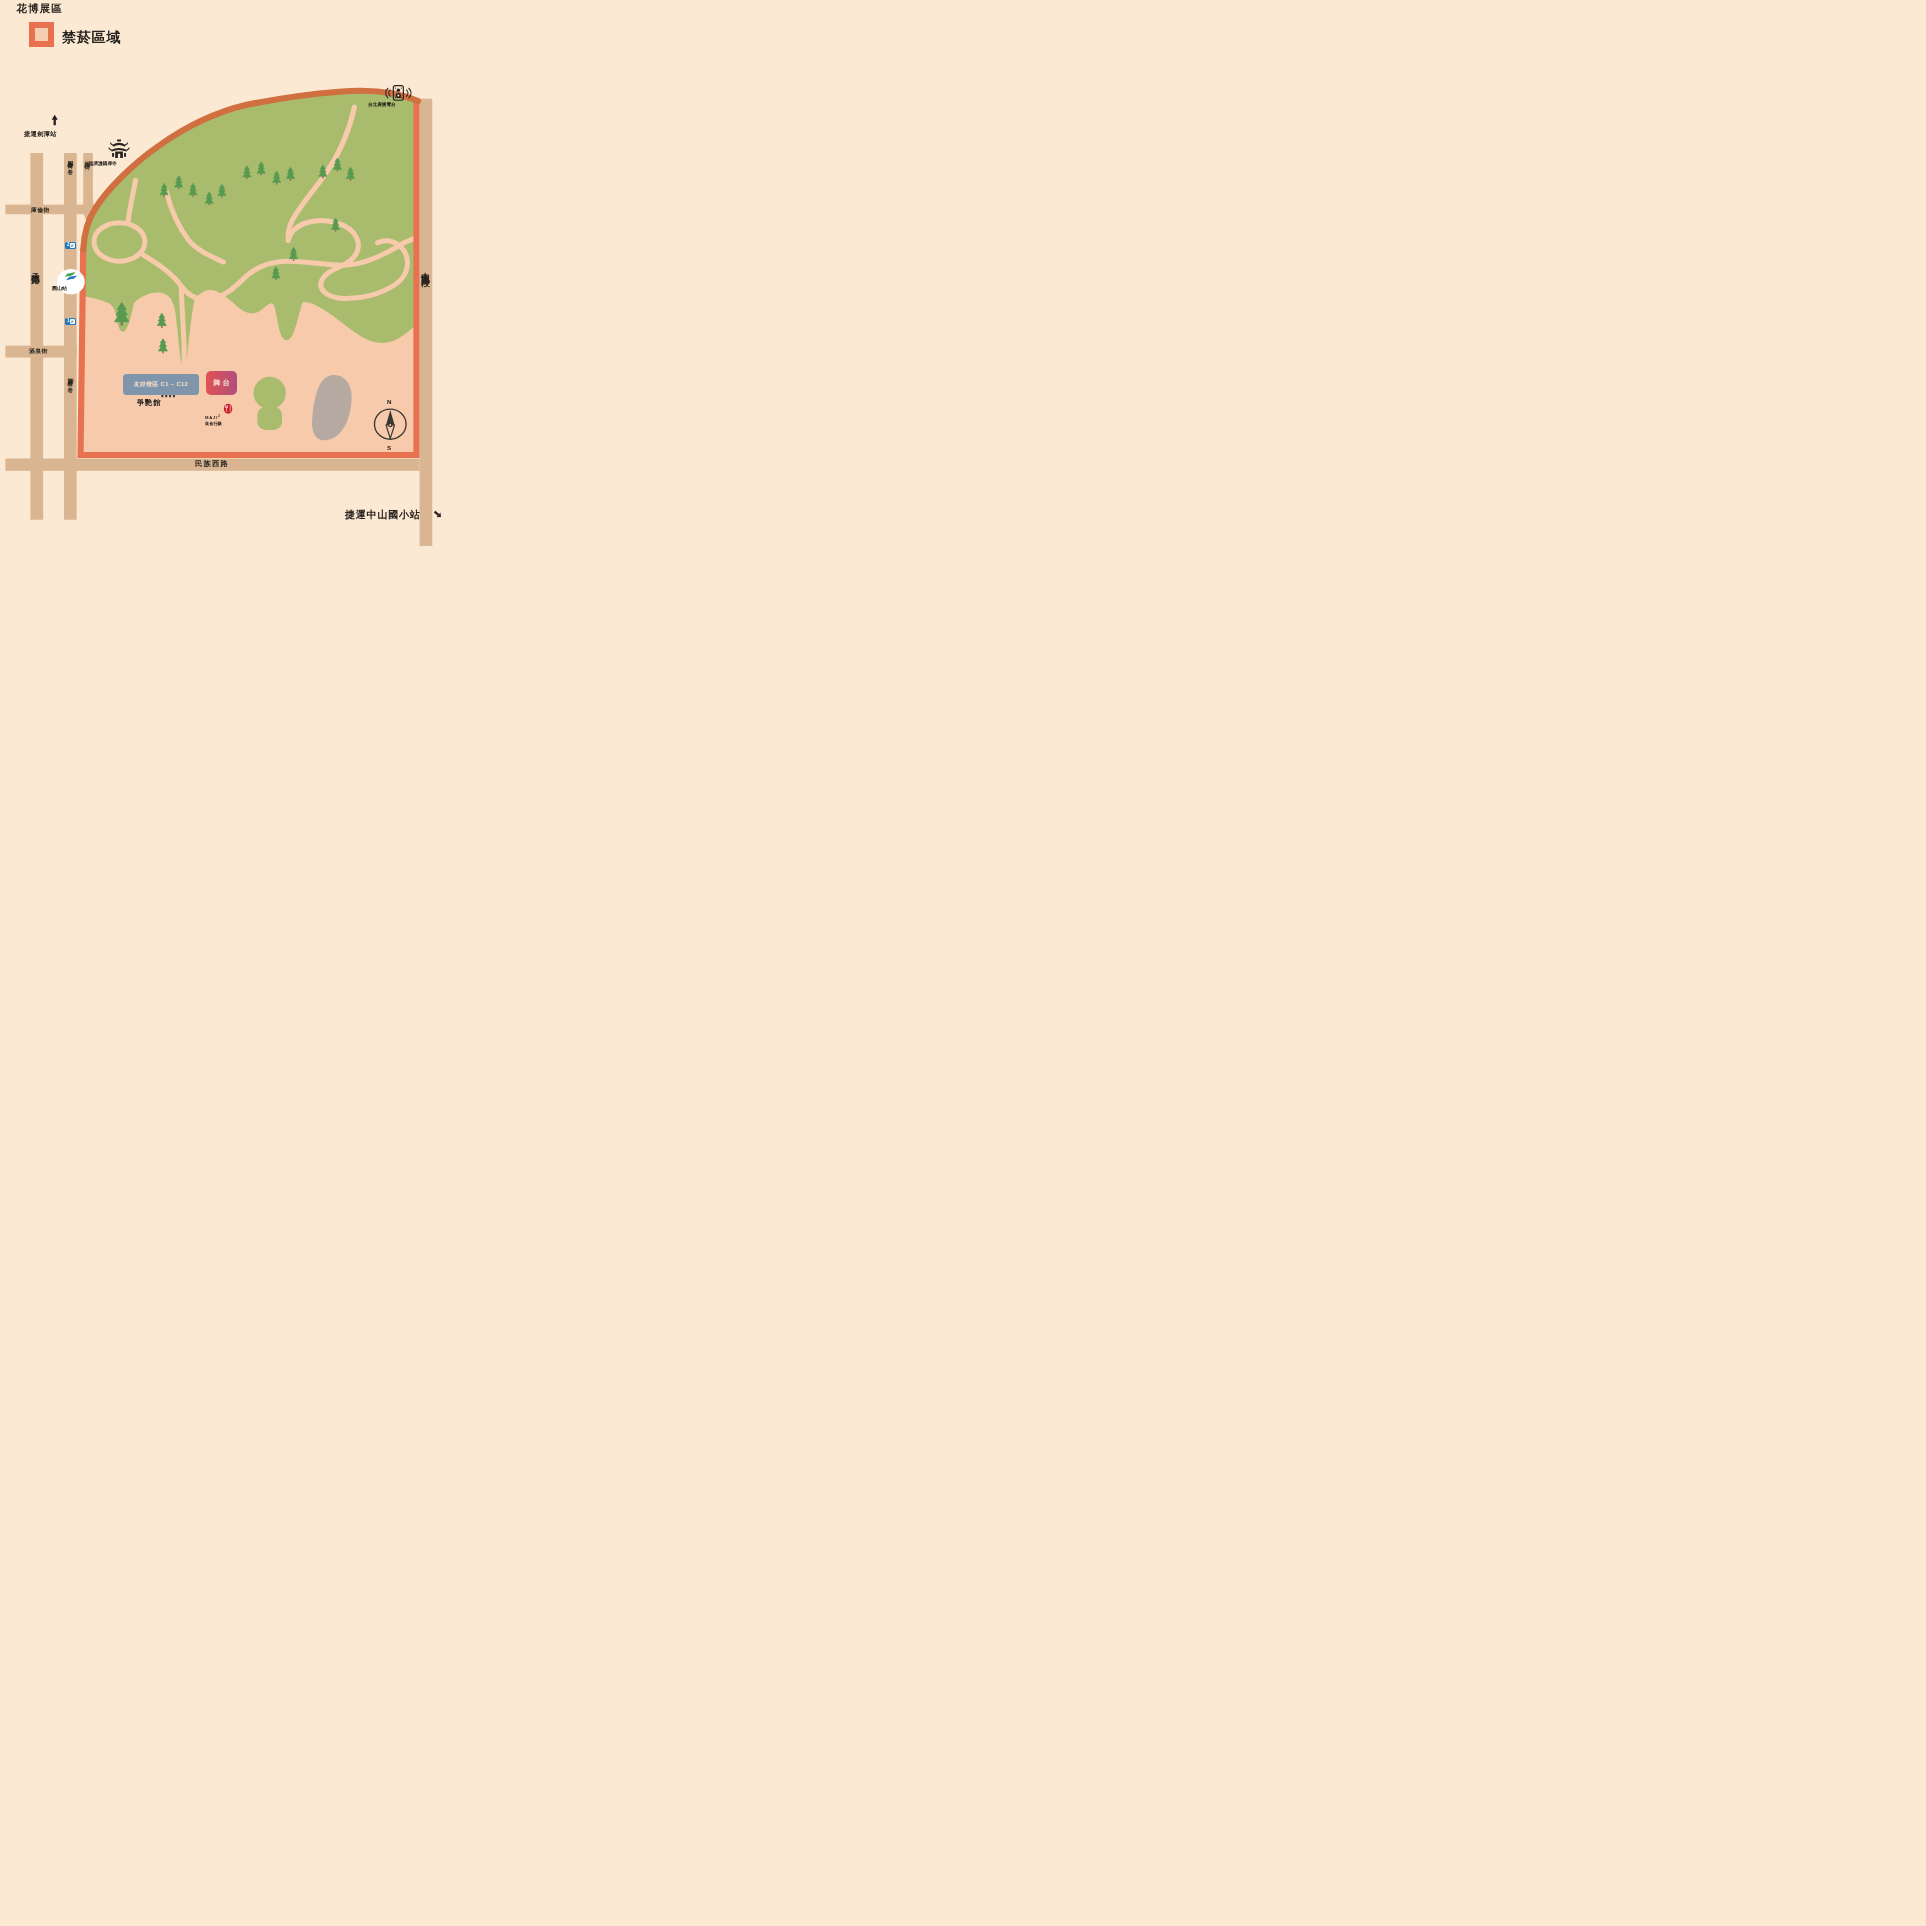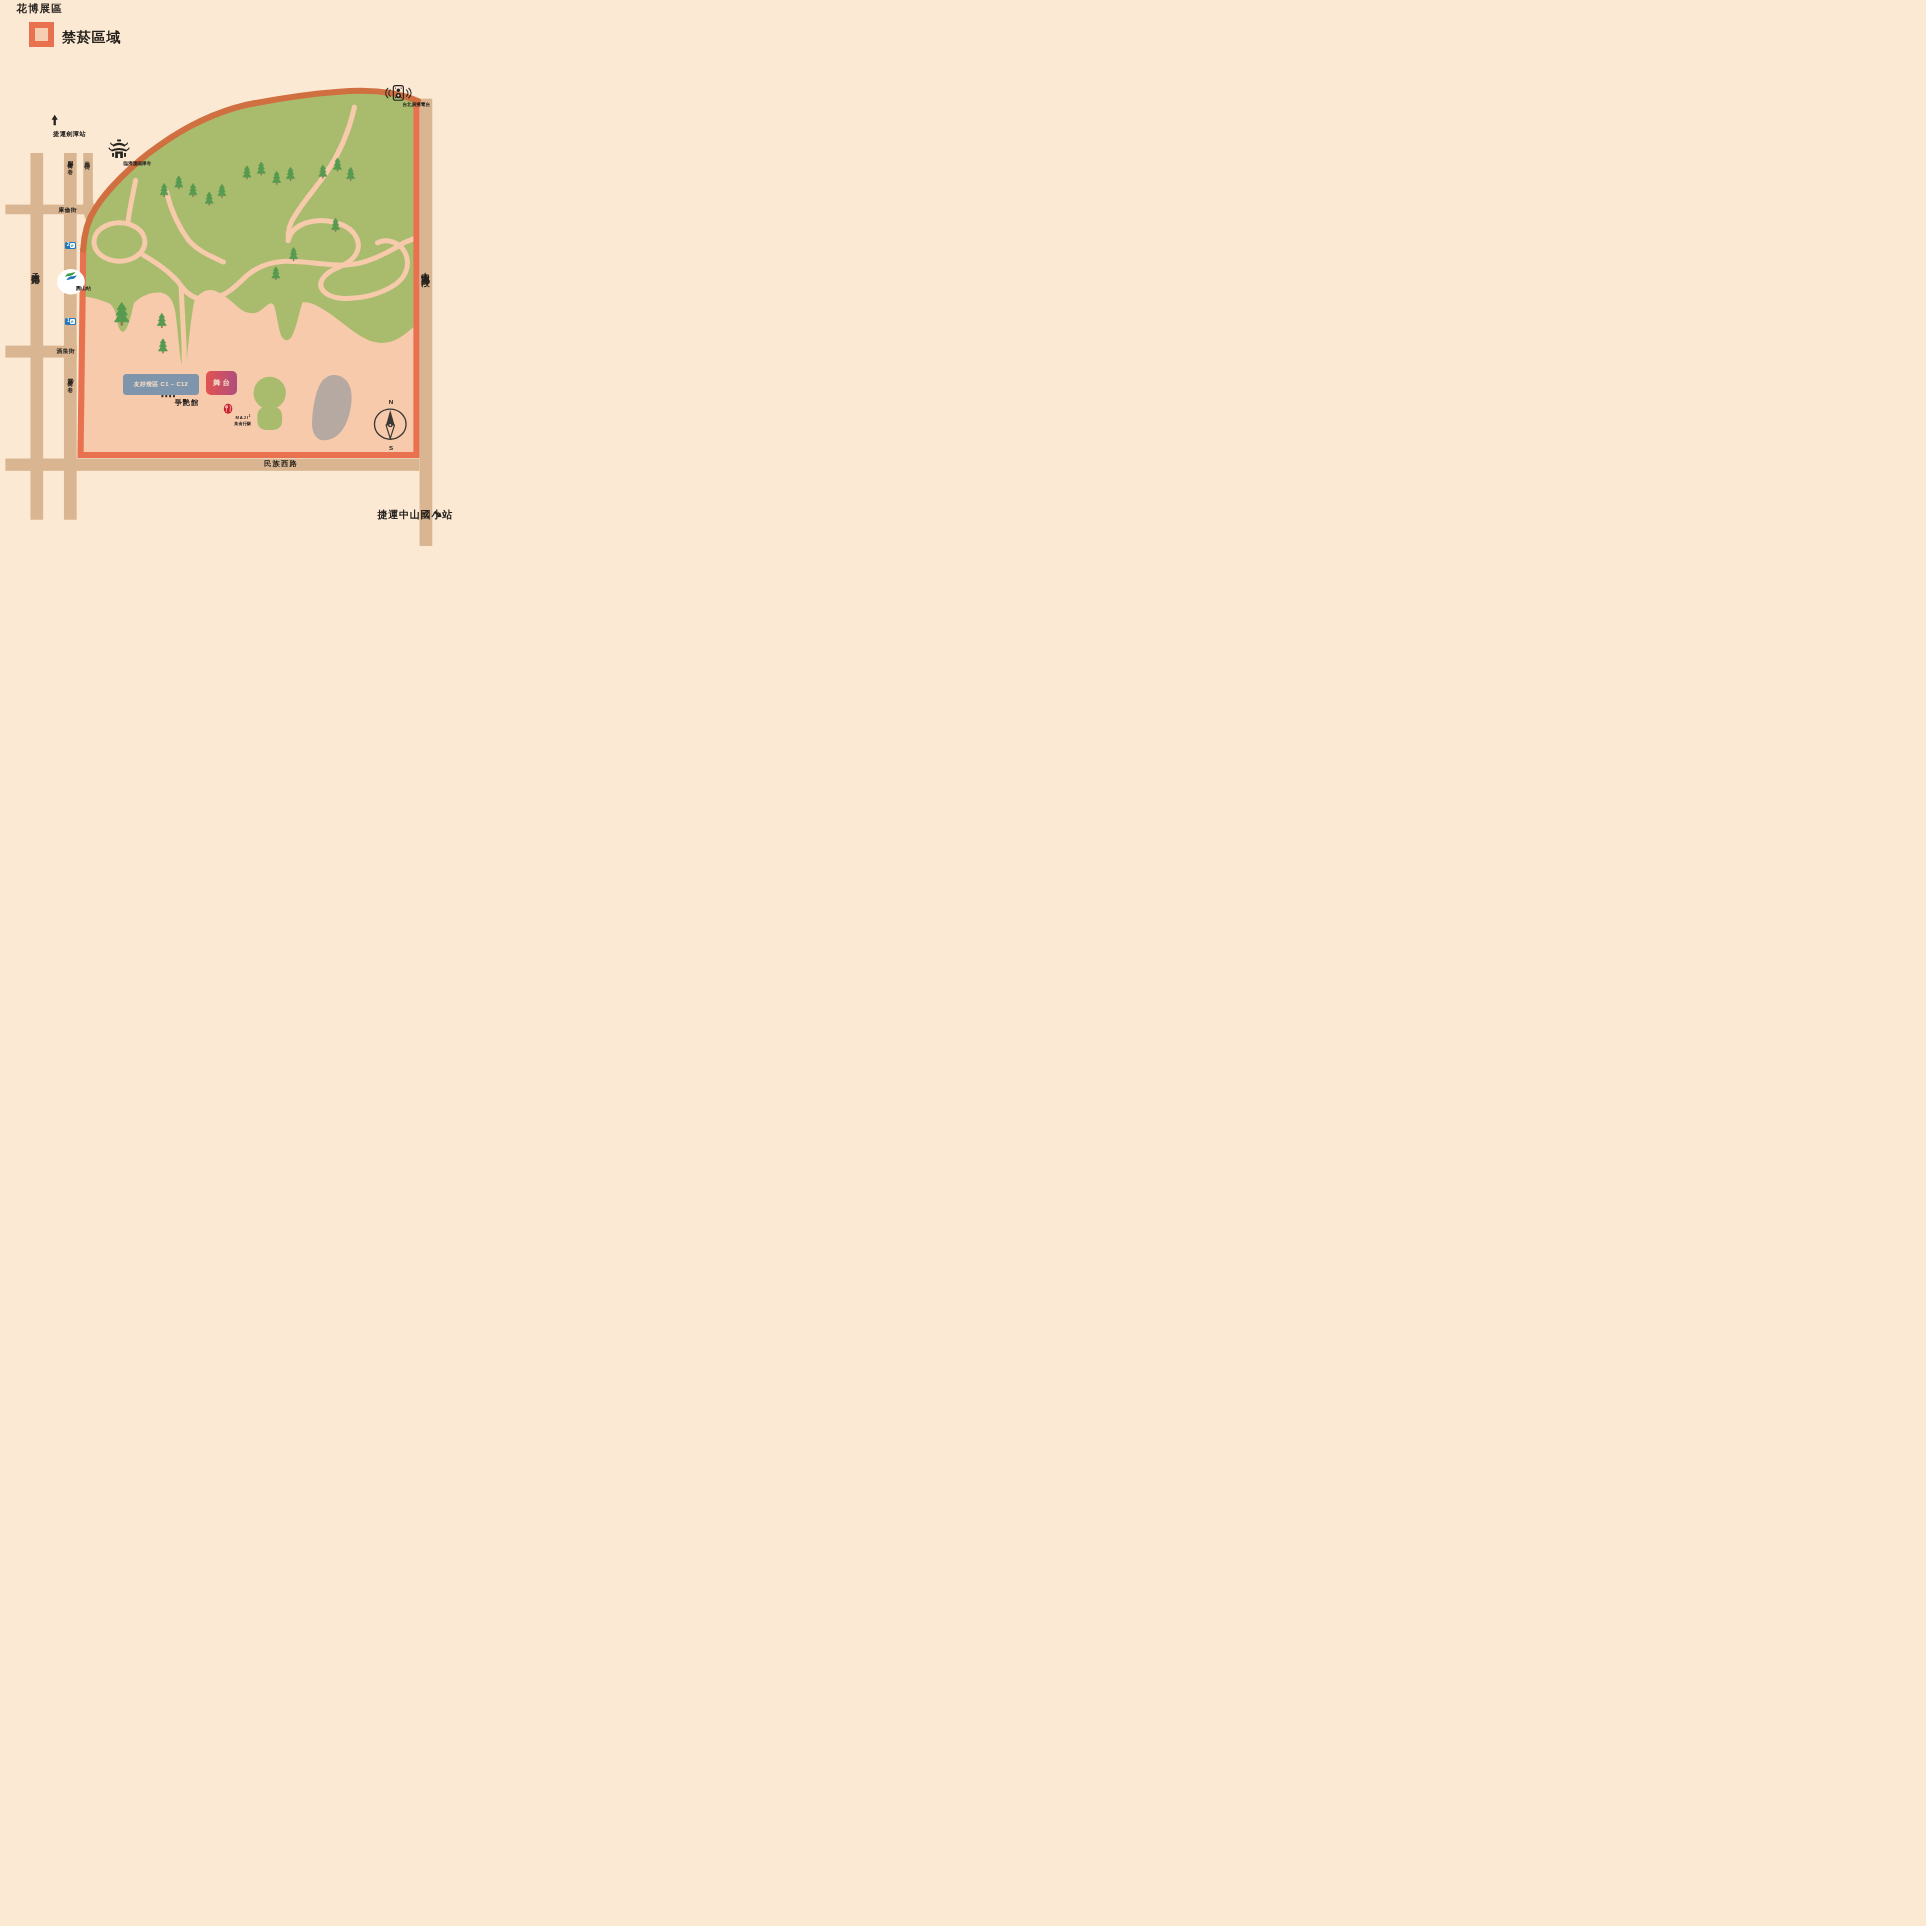--- a/index.html
+++ b/index.html
@@ -1,20 +1,20 @@
 <!DOCTYPE html>
 <html style="font-size:6.2px"><head>
 <meta charset="utf-8">
 <style>
   html,body{margin:0;padding:0;background:#fce9d3;}
   #stage-area{position:relative;width:455px;height:546px;background:#fce9d3;overflow:hidden;
     font-family:"Liberation Sans","DejaVu Sans",sans-serif;color:#26221e;}
   #map-svg{position:absolute;left:0;top:0;}
   .lbl{position:absolute;font-weight:900;color:#26221e;white-space:nowrap;}
-  .center{text-align:right;}
+  .center{text-align:left;}
   .vtext{writing-mode:vertical-lr;text-orientation:upright;letter-spacing:1.2px;line-height:1.05;}
   .tcy{text-combine-upright:all;}
   .box-label{position:absolute;display:flex;align-items:center;justify-content:center;margin-top:30px;}
   #lantern-box{left:123px;top:344px;width:76px;height:21px;background:#7e95ac;border-radius:3.5px;}
   #lantern-box span{color:#f8dfc5;font-weight:900;font-size:5.8px;letter-spacing:0.4px;}
   #stage-box{left:206px;top:341px;width:31px;height:23.5px;border-radius:5px;
     background:linear-gradient(90deg,#e25352,#b04e7c);}
   #stage-box span{color:#f8e3cf;font-weight:900;font-size:7.3px;letter-spacing:1.9px;text-indent:1.9px;}
   #legend-swatch{position:absolute;left:29px;top:21.6px;width:25px;height:25px;box-sizing:border-box;
     border:6.2px solid #e8724f;background:#f5cdb1;}
@@ -197,21 +197,21 @@
 <div class="lbl center" style="left:31px;top:206px;width:46px;font-size:5.8px;letter-spacing:0.4px;">庫倫街</div>
 
 <div class="lbl center" style="left:29px;top:347px;width:46px;font-size:5.8px;letter-spacing:0.4px;">酒泉街</div>
 
 <div class="lbl vtext" style="left:67px;top:374px;font-size:5.4px;">
   <span>酒泉街</span><span class="tcy">10</span><span>巷</span>
 </div>
 
 <div class="lbl vtext" style="left:421px;top:265px;font-size:8.5px;">中山北路三段</div>
 
-<div class="lbl center" style="left:206px;top:459px;width:92px;font-size:7.3px;letter-spacing:1.2px;">民族西路</div>
+<div class="lbl center" style="left:195px;top:459px;width:92px;font-size:7.3px;letter-spacing:1.2px;">民族西路</div>
 
 <div class="lbl center" style="left:345px;top:508px;width:108px;font-size:10px;letter-spacing:0.8px;">捷運中山國小站</div>
 
 <div class="box-label" id="lantern-box">
   <span>友好燈區 C1 – C12</span>
 </div>
 
 <div class="box-label" id="stage-box">
   <span>舞台</span>
 </div>

